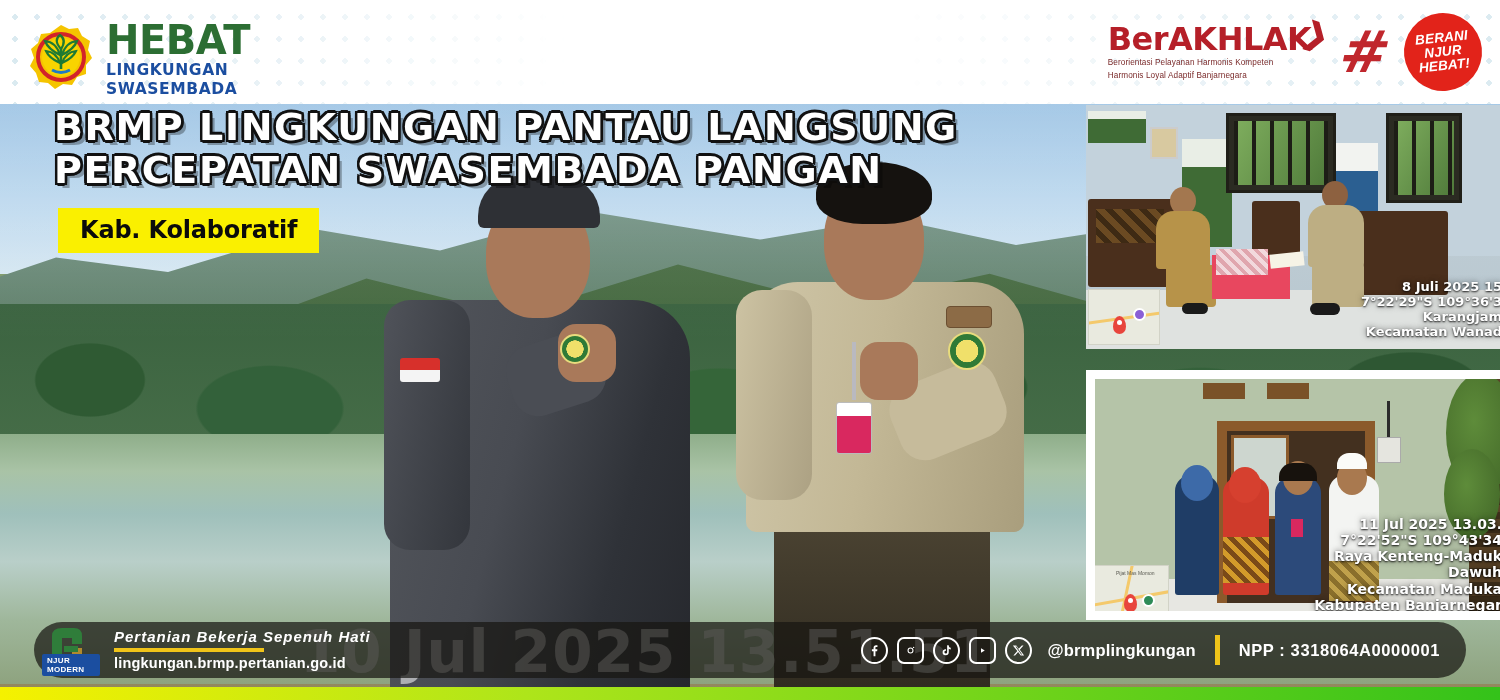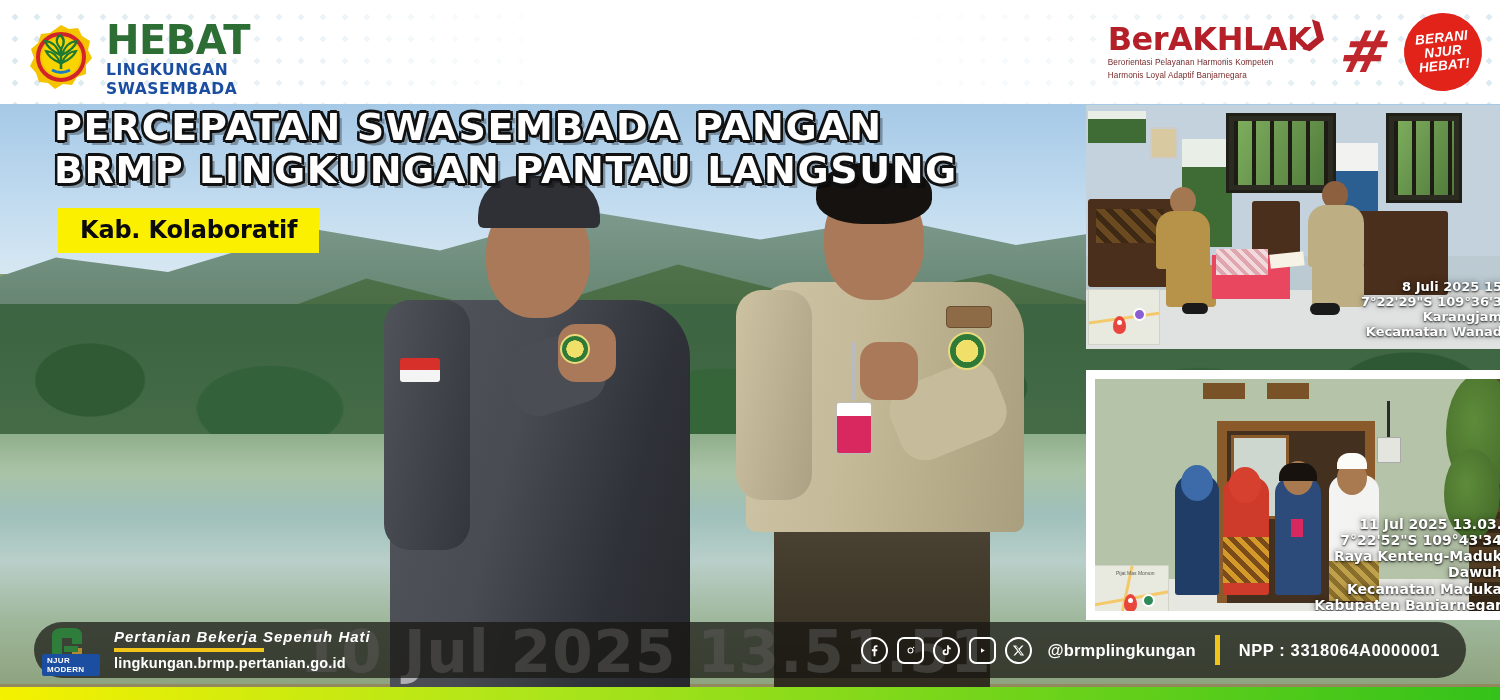--- a/index.html
+++ b/index.html
@@ -251,22 +251,22 @@
       <div class="head" style="left:84px; bottom:400px; width:100px; height:120px;"></div>
       <div class="hair" style="left:76px; bottom:476px; width:116px; height:62px;"></div>
       <div class="shoulderpatch" style="left:206px; bottom:372px;"></div>
       <div class="emblem" style="left:208px; bottom:330px;"></div>
       <div class="lanyard" style="left:112px; bottom:300px;"></div>
       <div class="idcard" style="left:96px; bottom:246px;"></div>
     </div>
   </div>
 
   <div class="title-wrap">
+    <div class="title-line">BRMP LINGKUNGAN PANTAU LANGSUNG</div>
     <div class="title-line">PERCEPATAN SWASEMBADA PANGAN</div>
-    <div class="title-line">BRMP LINGKUNGAN PANTAU LANGSUNG</div>
   </div>
   <div class="kab-badge">Kab. Kolaboratif</div>
 
   <div class="inset inset-1">
     <div class="inset-photo">
       <div class="room1">
         <div class="wall"></div>
         <div class="floor"></div>
 
         <div class="banner-g" style="left:2px; top:6px; width:58px; height:32px;"></div>

